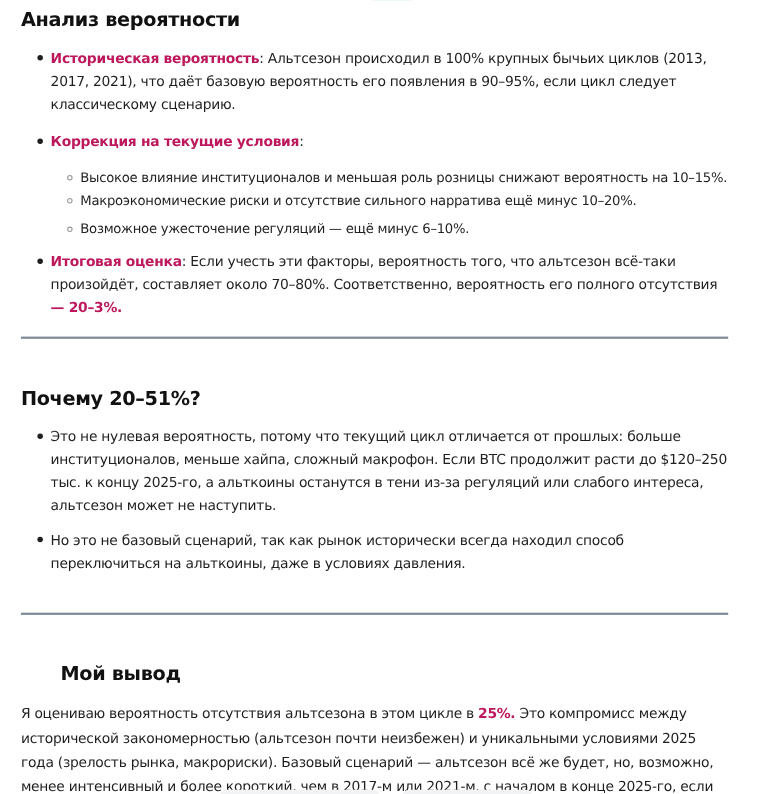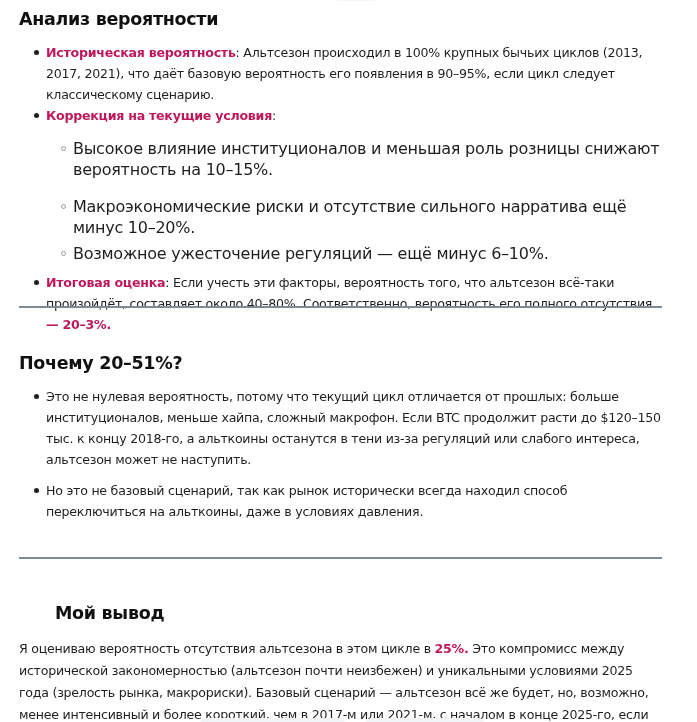--- a/index.html
+++ b/index.html
@@ -58,21 +58,21 @@
       left: 15px;
       top: 8px;
       width: 5px;
       height: 5px;
       border-radius: 50%;
       background: #1f1f1f;
     }
     .sub {
       position: relative;
       padding-left: 54px;
-      font-size: 16px;
+      font-size: 12px;
       line-height: 21px;
       letter-spacing: -0.25px;
       color: #1f1f1f;
     }
     .sub::before {
       content: "";
       position: absolute;
       left: 42px;
       top: 8px;
       width: 3px;
@@ -109,41 +109,41 @@
 <div class="top-pill"></div>
 
 <div class="content">
 
   <h2 style="position:absolute; top:8px; left:0;">Анализ вероятности</h2>
 
   <ul style="position:absolute; top:42px; left:0; width:643px;">
     <li class="bullet">
       <b>Историческая вероятность</b><span>:</span><span> Альтсезон происходил в 100% крупных бычьих циклов (2013, 2017, 2021), что даёт базовую вероятность его появления в 90–95%, если цикл следует классическому сценарию.</span>
     </li>
-    <li class="bullet" style="margin-top:0;">
+    <li class="bullet" style="margin-top:13px;">
       <b>Коррекция на текущие условия</b><span>:</span>
     </li>
     <li style="margin-top:12px;">
       <ul>
         <li class="sub">Высокое влияние институционалов и меньшая роль розницы снижают вероятность на 10–15%.</li>
-        <li class="sub" style="margin-top:16px;">Макроэкономические риски и отсутствие сильного нарратива ещё минус 10–20%.</li>
+        <li class="sub" style="margin-top:0;">Макроэкономические риски и отсутствие сильного нарратива ещё минус 10–20%.</li>
         <li class="sub" style="margin-top:5px;">Возможное ужесточение регуляций — ещё минус 6–10%.</li>
       </ul>
     </li>
     <li class="bullet" style="margin-top:8px;">
-      <b>Итоговая оценка</b><span>:</span><span> Если учесть эти факторы, вероятность того, что альтсезон всё-таки произойдёт, составляет около 40–80%. Соответственно, вероятность его полного отсутствия </span><b>— 20–3%.</b>
+      <b>Итоговая оценка</b><span>:</span><span> Если учесть эти факторы, вероятность того, что альтсезон всё-таки произойдёт, составляет около 70–80%. Соответственно, вероятность его полного отсутствия </span><b>— 20–3%.</b>
     </li>
   </ul>
 
   <hr class="divider" style="position:absolute; top:306px; left:0;">
 
   <h2 style="position:absolute; top:352px; left:0;">Почему 20–51%?</h2>
 
   <ul style="position:absolute; top:386px; left:0; width:643px;">
-    <li class="bullet">Это не нулевая вероятность, потому что текущий цикл отличается от прошлых: больше институционалов, меньше хайпа, сложный макрофон. Если BTC продолжит расти до $120–150 тыс. к концу 2018-го, а альткоины останутся в тени из-за регуляций или слабого интереса, альтсезон может не наступить.</li>
+    <li class="bullet">Это не нулевая вероятность, потому что текущий цикл отличается от прошлых: больше институционалов, меньше хайпа, сложный макрофон. Если BTC продолжит расти до $120–250 тыс. к концу 2025-го, а альткоины останутся в тени из-за регуляций или слабого интереса, альтсезон может не наступить.</li>
     <li class="bullet" style="margin-top:10px;">Но это не базовый сценарий, так как рынок исторически всегда находил способ переключиться на альткоины, даже в условиях давления.</li>
   </ul>
 
   <hr class="divider" style="position:absolute; top:557px; left:0;">
 
   <h2 style="position:absolute; top:602px; left:0;margin-left:36px;">Мой вывод</h2>
 
   <p class="para" style="position:absolute; top:638px; left:0; width:643px;">
     <span>Я оцениваю вероятность отсутствия альтсезона в этом цикле в </span><b>25%.</b><span> Это компромисс между исторической закономерностью (альтсезон почти неизбежен) и уникальными условиями 2025 года (зрелость рынка, макрориски). Базовый сценарий — альтсезон всё же будет, но, возможно, менее интенсивный и более короткий, чем в 2017-м или 2021-м, с началом в конце 2025-го, если BTC.D упадёт ниже 55%.</span>
   </p>

